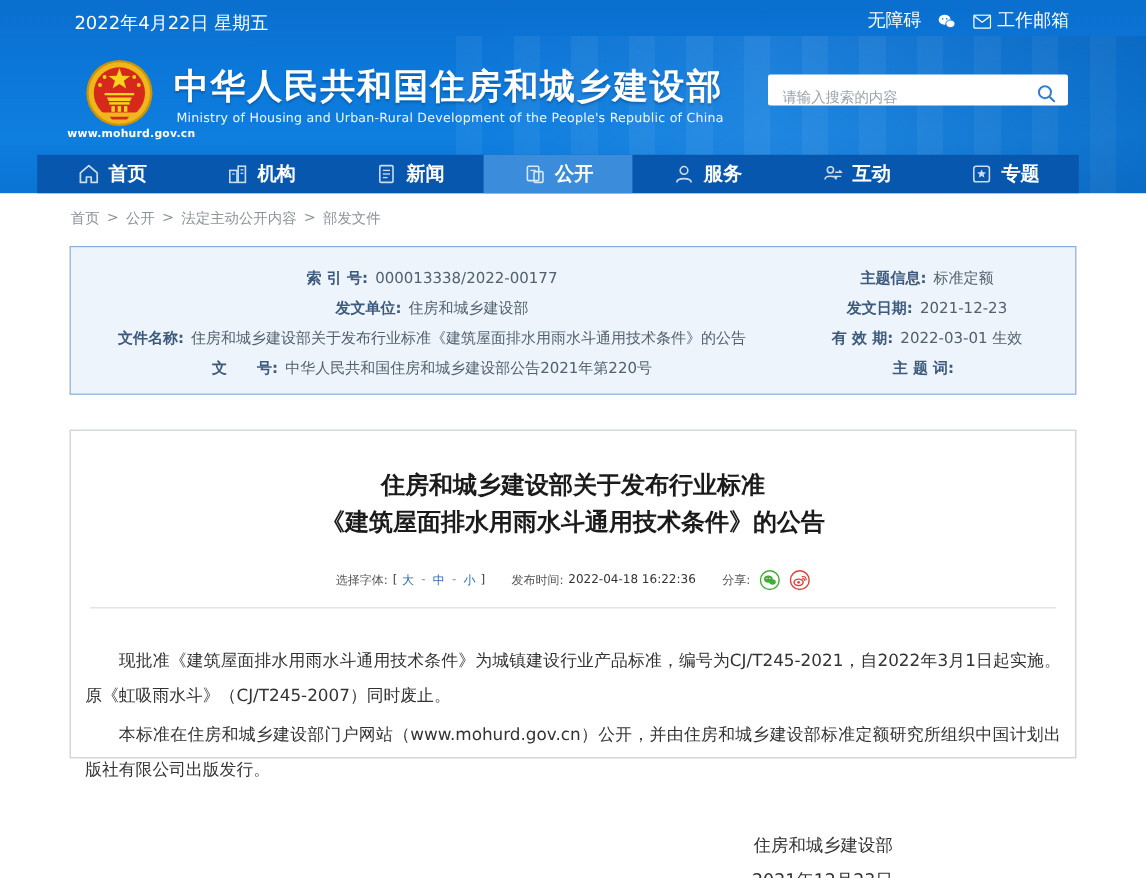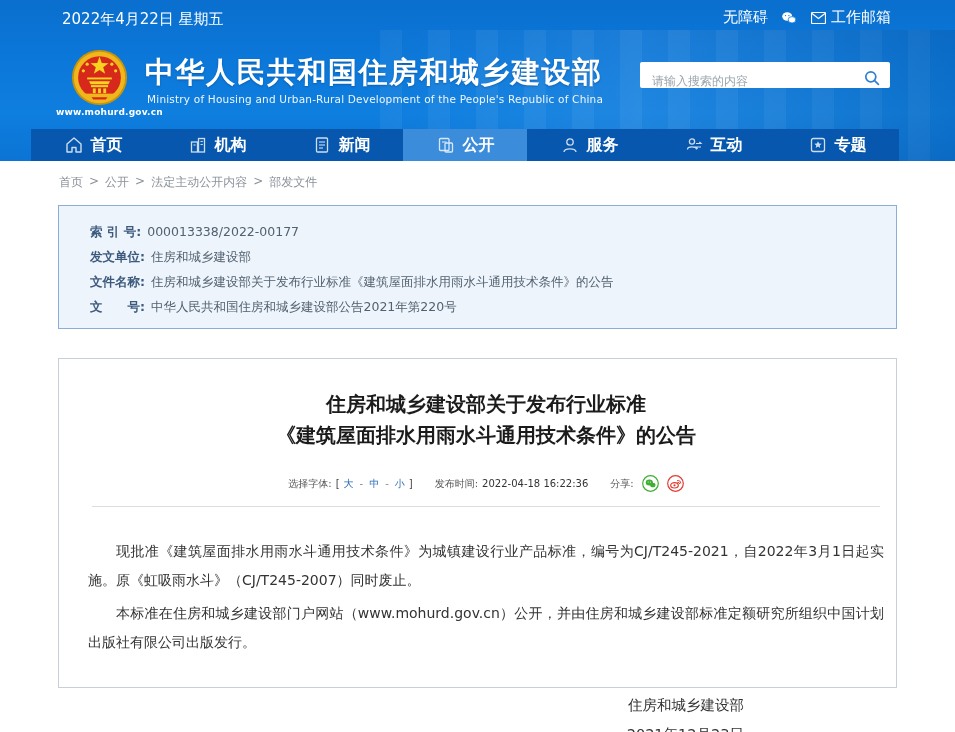--- a/index.html
+++ b/index.html
@@ -51,32 +51,32 @@
     color:#fff; font-size:16px; font-weight:bold; cursor:pointer;
   }
   .nav-item.active { background:#3b8cda; }
   .nav-icon { display:inline-flex; width:20px; height:20px; opacity:.8; }
   
   .breadcrumb { position:absolute; top:174px; left:59px; font-size:12px; color:#8b9299; display:flex; gap:6px; }
   .breadcrumb a { color:#8b9299; text-decoration:none; cursor:pointer; }
   
   .meta-box {
     position:absolute; top:205px; left:58px; width:839px; height:124px;
-    background:#edf4fc; border:1px solid #8caed6;
+    background:#edf4fc; border:1px solid #8caed6;text-align:center;
   }
   .meta-col { position:absolute; top:13px; }
   .meta-col.left  { left:31px; width:540px; }
   .meta-col.right { left:596px; width:235px; }
   .meta-row { height:25px; line-height:25px; font-size:12.5px; white-space:nowrap; }
   .meta-label { color:#3d5a7d; font-weight:bold; margin-right:6px; }
   .meta-value { color:#52616e; }
   
   .panel {
-    position:absolute; top:358px; left:58px; width:839px; height:330px;
-    background:#fff; border:1px solid #c9cfd6;padding-left:17px;
+    position:absolute; top:358px; left:58px; width:839px; height:274px;
+    background:#fff; border:1px solid #c9cfd6;
   }
   .art-title { margin-top:30px; text-align:center; font-size:20px; font-weight:bold; color:#1b1b1b; line-height:31px; }
   .art-meta {
     margin-top:24px; display:flex; justify-content:center; align-items:center;
     font-size:10px; color:#555;
   }
   .art-meta .grp { display:flex; align-items:center; gap:4px; }
   .art-meta .spacer { width:22px; }
   .font-opt { color:#2d6cb5; cursor:pointer; }
   .font-sep { color:#888; margin:0 2px; }
@@ -243,20 +243,34 @@
         <span class="meta-label">索 引 号:</span><span class="meta-value">000013338/2022-00177</span>
       </div>
       <div class="meta-row">
         <span class="meta-label">发文单位:</span><span class="meta-value">住房和城乡建设部</span>
       </div>
       <div class="meta-row">
         <span class="meta-label">文件名称:</span><span class="meta-value">住房和城乡建设部关于发布行业标准《建筑屋面排水用雨水斗通用技术条件》的公告</span>
       </div>
       <div class="meta-row">
         <span class="meta-label">文　　号:</span><span class="meta-value">中华人民共和国住房和城乡建设部公告2021年第220号</span>
+      </div>
+    </div>
+    <div class="meta-col right">
+      <div class="meta-row">
+        <span class="meta-label">主题信息:</span><span class="meta-value">标准定额</span>
+      </div>
+      <div class="meta-row">
+        <span class="meta-label">发文日期:</span><span class="meta-value">2021-12-23</span>
+      </div>
+      <div class="meta-row">
+        <span class="meta-label">有 效 期:</span><span class="meta-value">2022-03-01 生效</span>
+      </div>
+      <div class="meta-row">
+        <span class="meta-label">主 题 词:</span><span class="meta-value"></span>
       </div>
     </div>
   </div>
 
   <div class="panel">
     <div class="art-title">
       <div>住房和城乡建设部关于发布行业标准</div>
       <div>《建筑屋面排水用雨水斗通用技术条件》的公告</div>
     </div>
 

